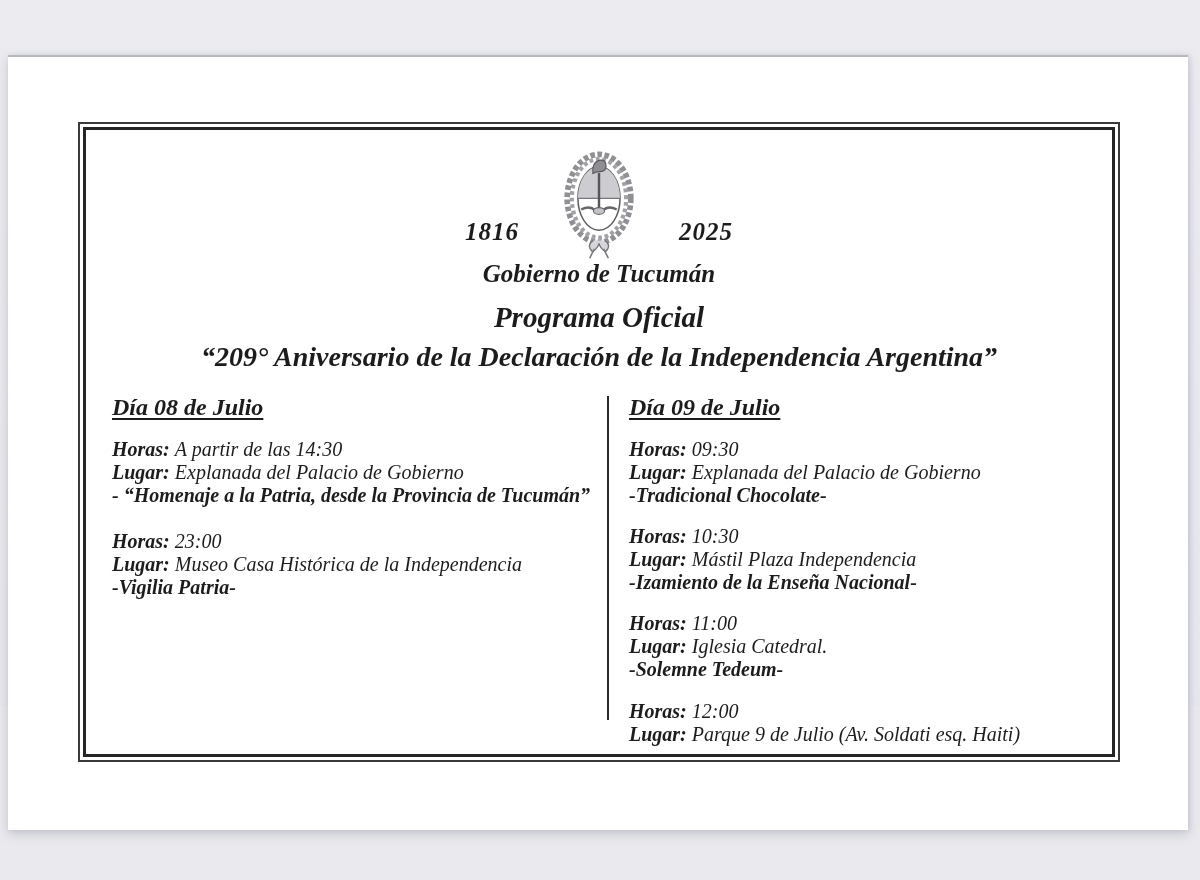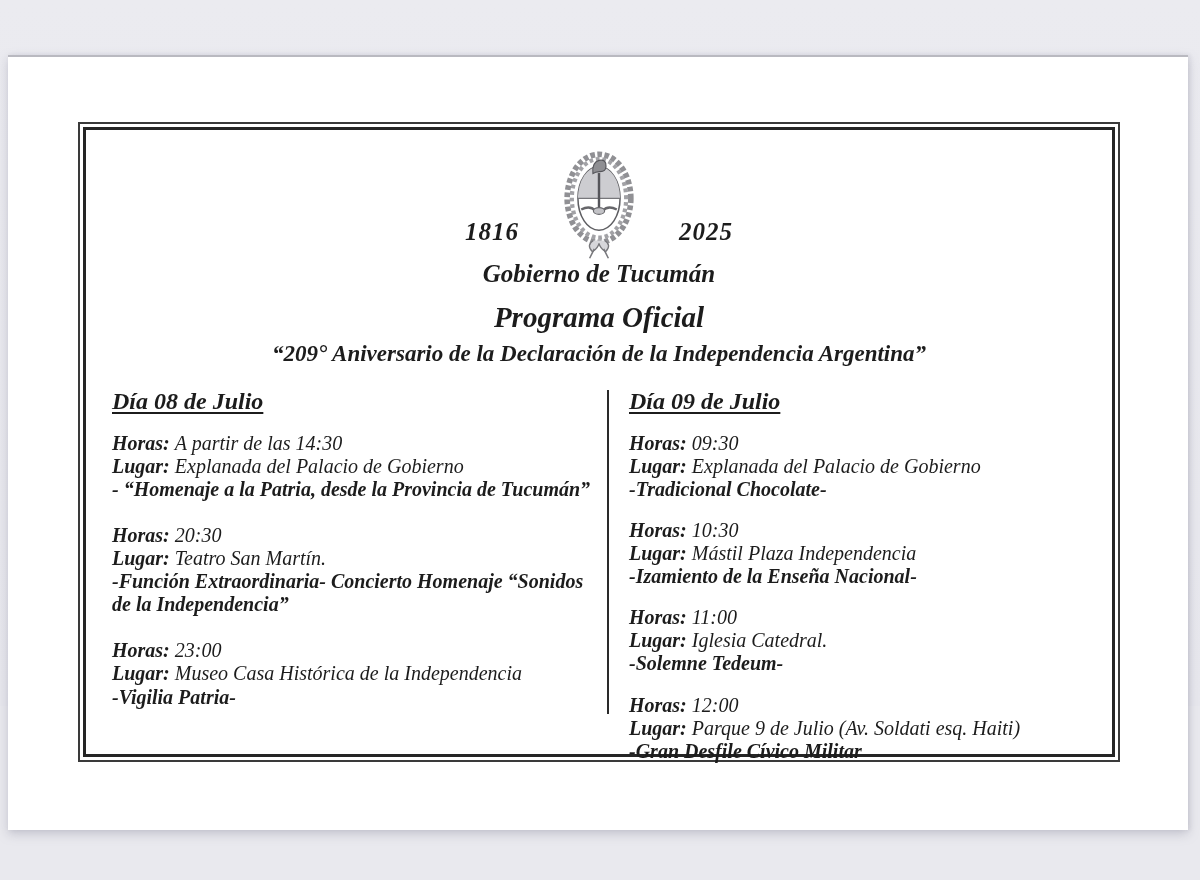--- a/index.html
+++ b/index.html
@@ -69,21 +69,21 @@
   }
   .main-title {
     font-weight: bold;
     font-style: italic;
     font-size: 29px;
     margin-top: 13px;
   }
   .subtitle {
     font-weight: bold;
     font-style: italic;
-    font-size: 23px;
+    font-size: 28px;
     margin-top: 7px;
   }
   
   .cols {
     display: flex;
     align-items: stretch;
     margin-top: 21px;
     height: 372px;
   }
   .col {
@@ -160,27 +160,20 @@
             <h2 class="day">Día 08 de Julio</h2>
 
             <p class="evt">
               <span class="lbl">Horas:</span>
               <span class="val">A partir de las 14:30</span><br>
               <span class="lbl">Lugar:</span>
               <span class="val">Explanada del Palacio de Gobierno</span><br>
               <span class="evt-title">- “Homenaje a la Patria, desde la Provincia de Tucumán”</span>
             </p>
 
-            <p class="evt">
-              <span class="lbl">Horas:</span>
-              <span class="val">20:30</span><br>
-              <span class="lbl">Lugar:</span>
-              <span class="val">Teatro San Martín.</span><br>
-              <span class="evt-title">-Función Extraordinaria- Concierto Homenaje “Sonidos de la Independencia”</span>
-            </p>
 
             <p class="evt">
               <span class="lbl">Horas:</span>
               <span class="val">23:00</span><br>
               <span class="lbl">Lugar:</span>
               <span class="val">Museo Casa Histórica de la Independencia</span><br>
               <span class="evt-title">-Vigilia Patria-</span>
             </p>
           </section>
 
@@ -211,21 +204,20 @@
               <span class="lbl">Lugar:</span>
               <span class="val">Iglesia Catedral.</span><br>
               <span class="evt-title">-Solemne Tedeum-</span>
             </p>
 
             <p class="evt">
               <span class="lbl">Horas:</span>
               <span class="val">12:00</span><br>
               <span class="lbl">Lugar:</span>
               <span class="val">Parque 9 de Julio (Av. Soldati esq. Haiti)</span><br>
-              <span class="evt-title">-Gran Desfile Cívico Militar</span>
             </p>
           </section>
 
         </div>
 
       </div>
     </div>
   </div>
 </div>
 

